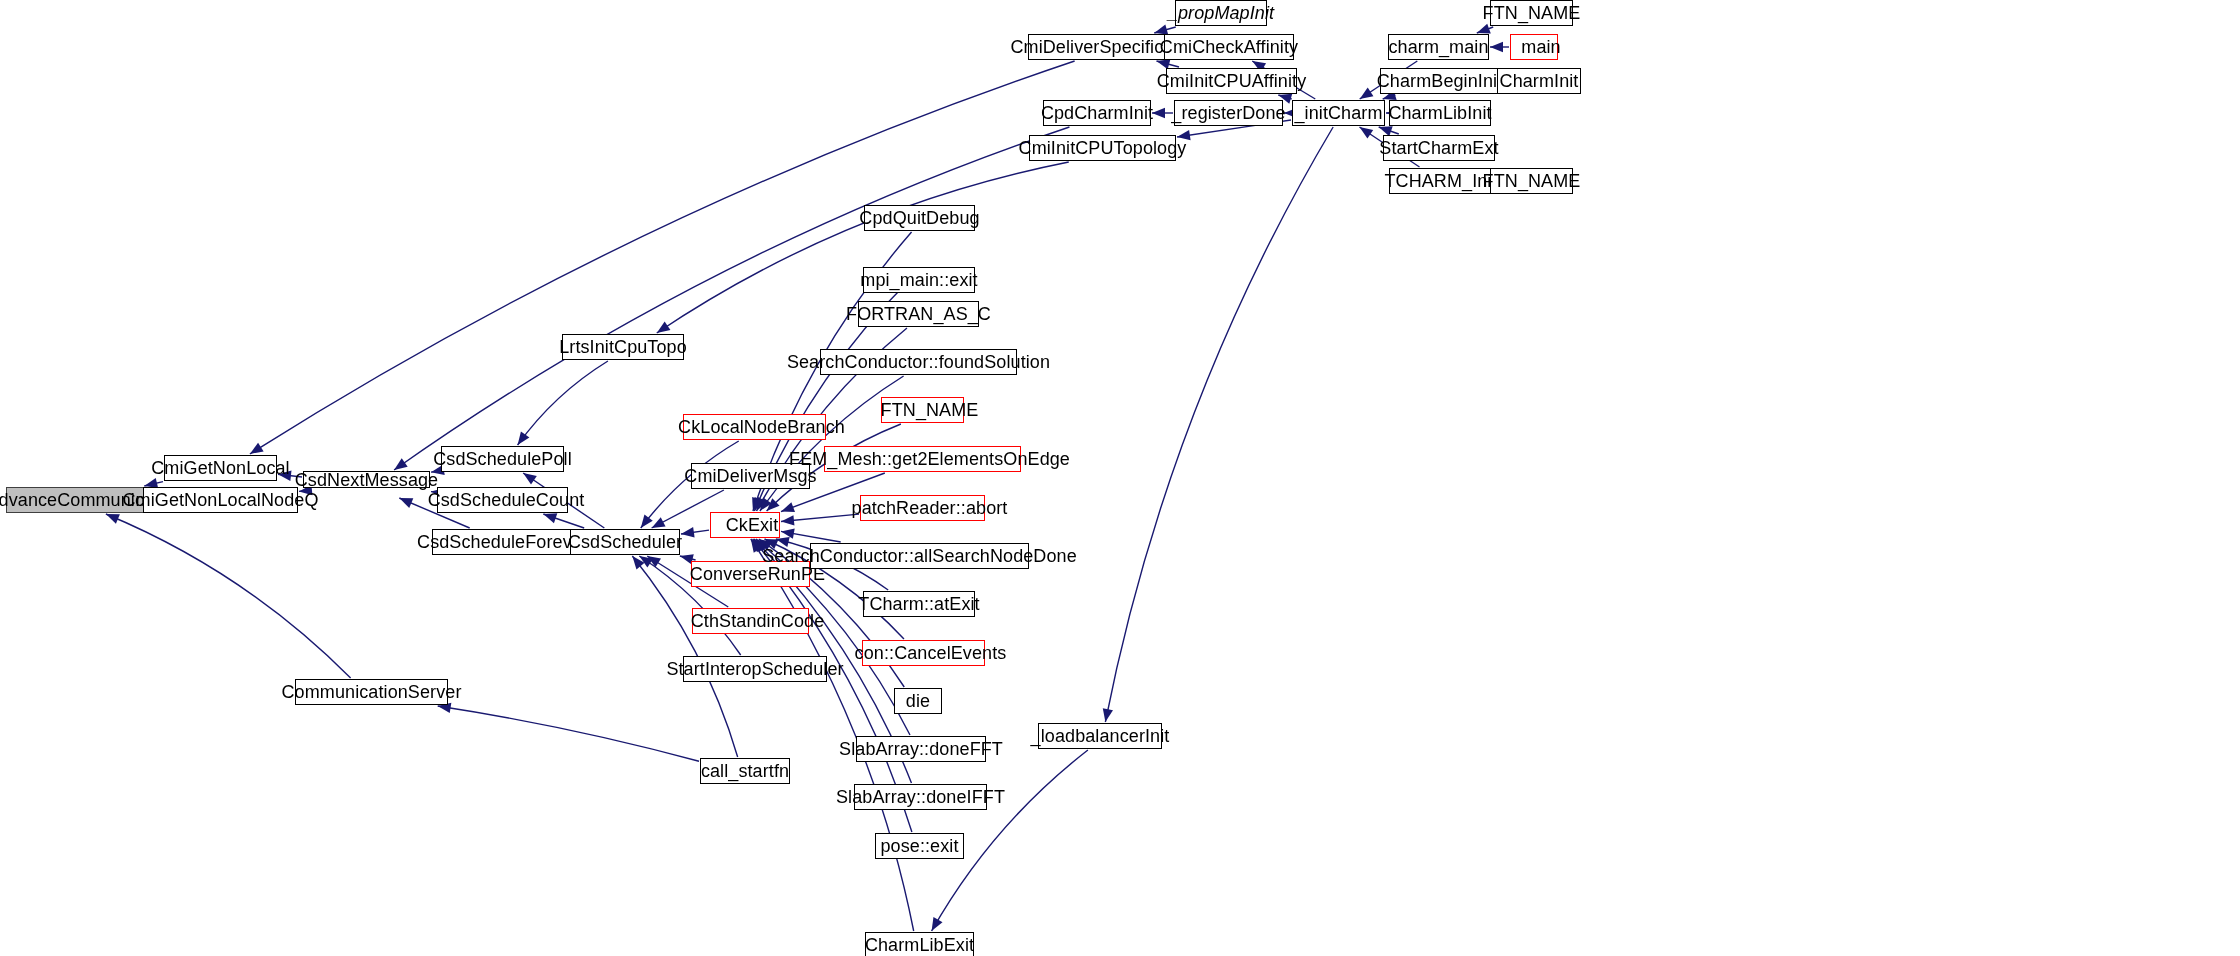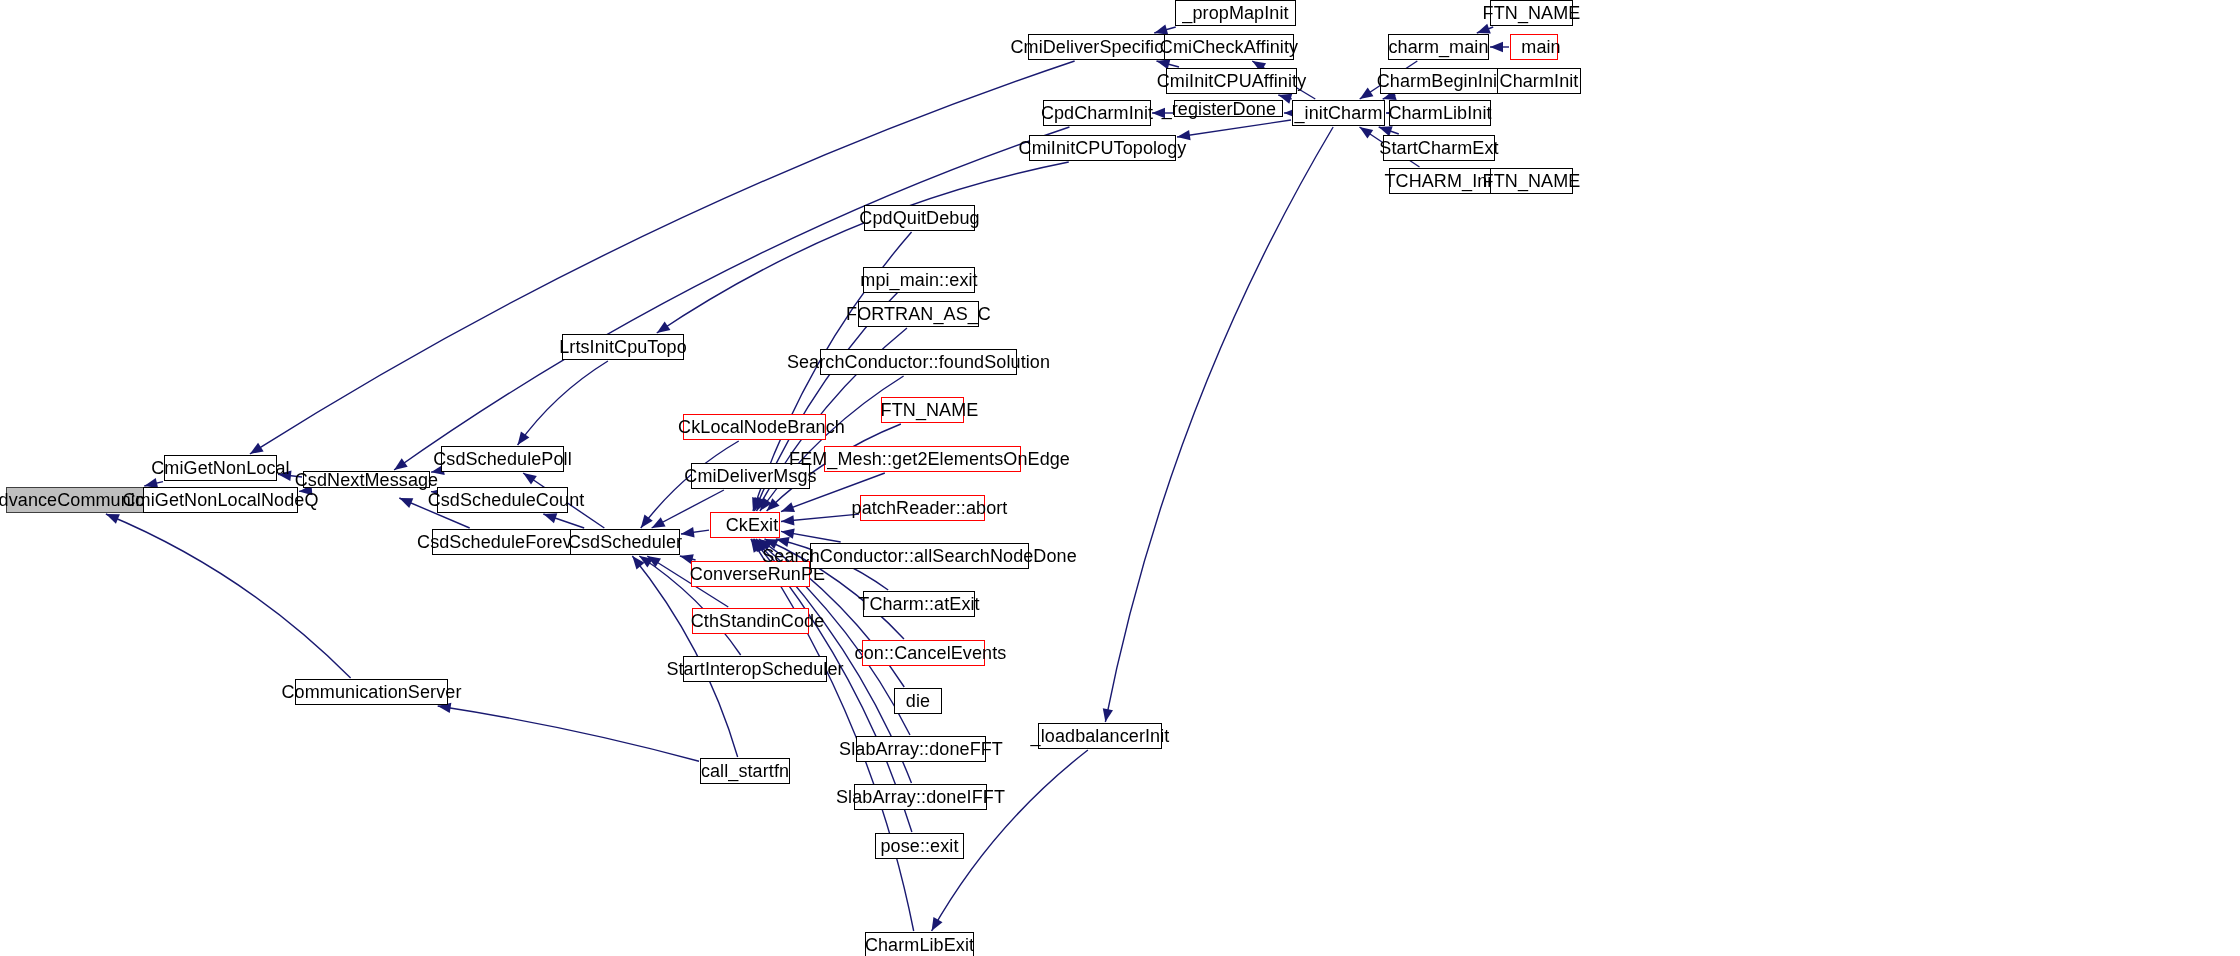--- a/index.html
+++ b/index.html
@@ -280,30 +280,30 @@
       </div>
       <div class="node" style="left: 1028px; top: 34px; width: 152px; height: 26px;">
         <span>CmiDeliverSpecificMsg</span>
       </div>
       <div class="node" style="left: 1043px; top: 100px; width: 108px; height: 26px;">
         <span>CpdCharmInit</span>
       </div>
       <div class="node" style="left: 1029px; top: 135px; width: 147px; height: 26px;">
         <span>CmiInitCPUTopology</span>
       </div>
-      <div class="node" style="left: 1175px; top: 0px; width: 121px; height: 26px;">
+      <div class="node" style="left: 1175px; top: 0px; width: 92px; height: 26px; font-style: italic;">
         <span>_propMapInit</span>
       </div>
       <div class="node" style="left: 1164px; top: 34px; width: 130px; height: 26px;">
         <span>CmiCheckAffinity</span>
       </div>
       <div class="node" style="left: 1166px; top: 68px; width: 131px; height: 26px;">
         <span>CmiInitCPUAffinity</span>
       </div>
-      <div class="node" style="left: 1174px; top: 100px; width: 109px; height: 17px; justify-content: flex-end;">
+      <div class="node" style="left: 1174px; top: 100px; width: 109px; height: 26px;">
         <span>_registerDone</span>
       </div>
       <div class="node" style="left: 1292px; top: 100px; width: 93px; height: 26px;">
         <span>_initCharm</span>
       </div>
       <div class="node" style="left: 1388px; top: 34px; width: 101px; height: 26px;">
         <span>charm_main</span>
       </div>
       <div class="node" style="left: 1380px; top: 68px; width: 119px; height: 26px;">
         <span>CharmBeginInit</span>

